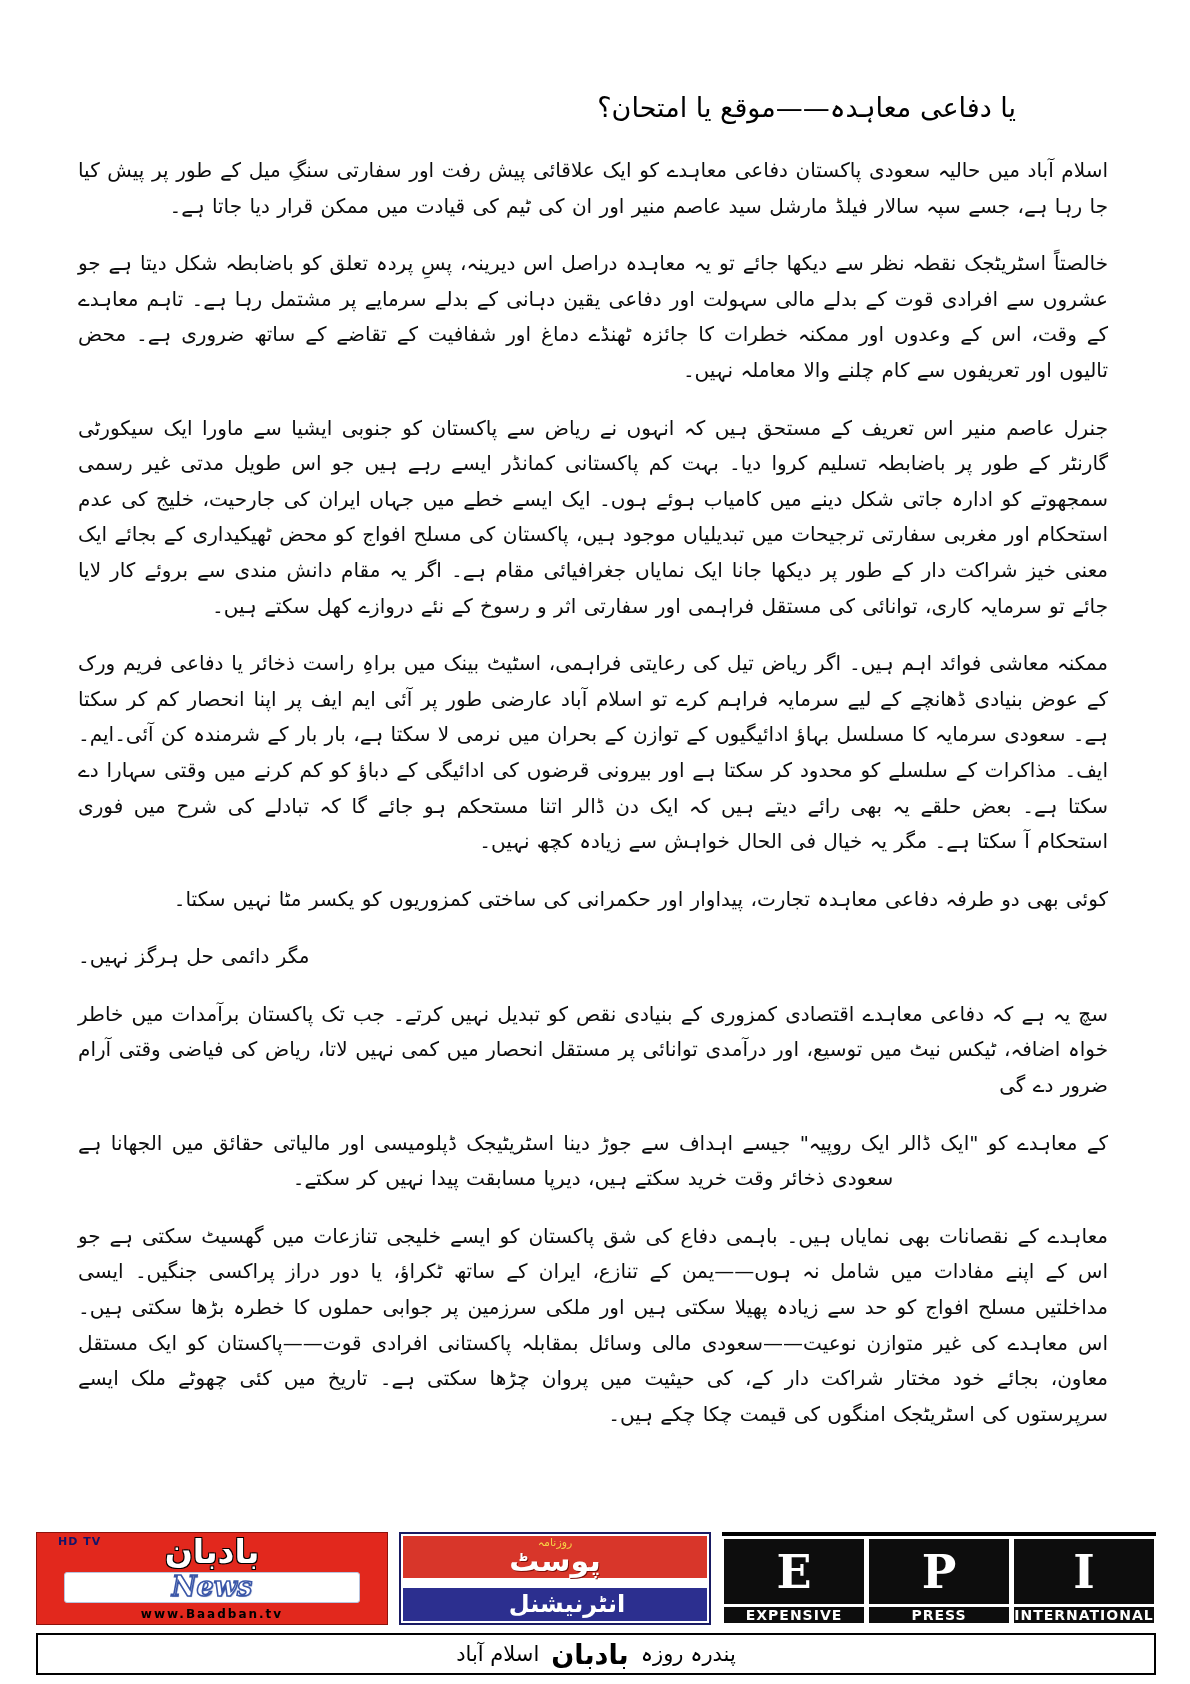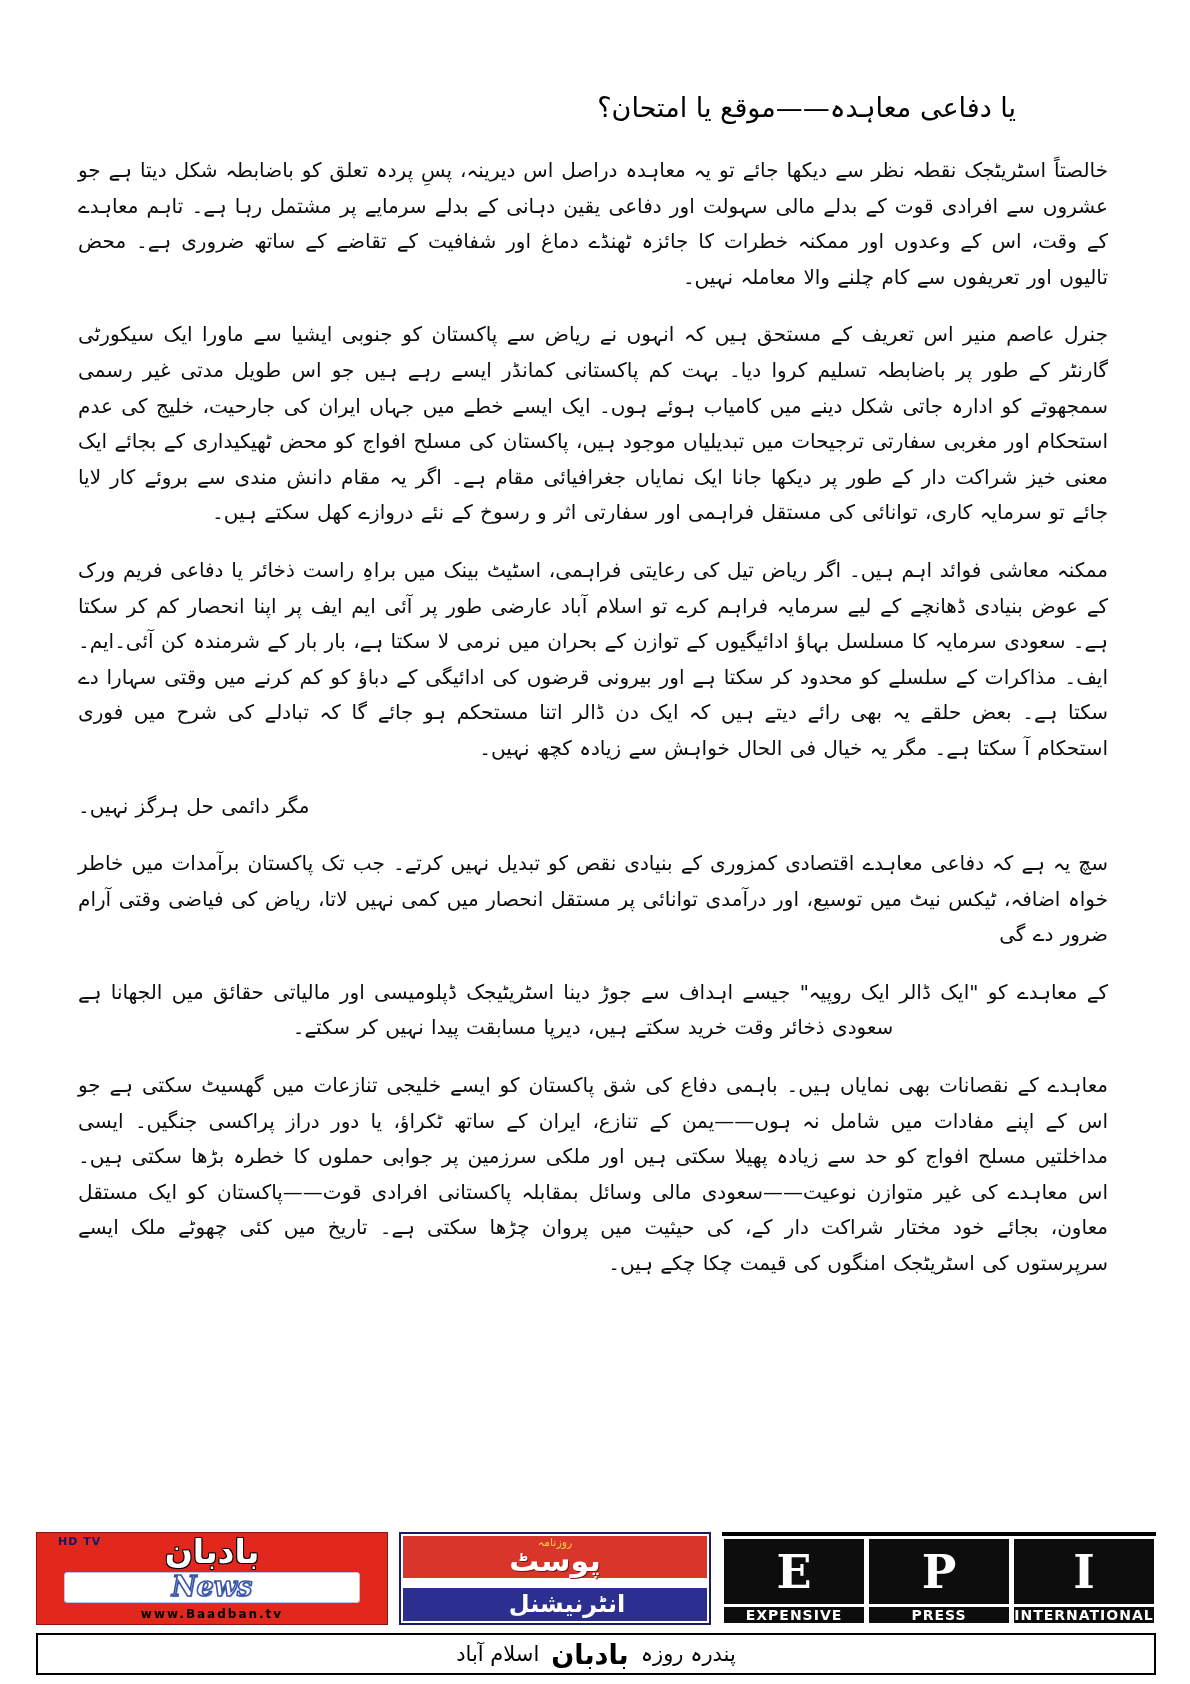--- a/index.html
+++ b/index.html
@@ -170,23 +170,25 @@
   .strip-brand  { font-size: 27px; font-weight: bold; }
 </style>
 </head>
 <body>
 
 <div class="page">
 
   <div class="article">
     <div class="title">یا دفاعی معاہدہ——موقع یا امتحان؟</div>
     <div>
+        <div class="para p-justify">اسلام آباد میں حالیہ سعودی پاکستان دفاعی معاہدے کو ایک علاقائی پیش رفت اور سفارتی سنگِ میل کے طور پر پیش کیا جا رہا ہے، جسے سپہ سالار فیلڈ مارشل سید عاصم منیر اور ان کی ٹیم کی قیادت میں ممکن قرار دیا جاتا ہے۔</div>
         <div class="para p-justify">خالصتاً اسٹریٹجک نقطہ نظر سے دیکھا جائے تو یہ معاہدہ دراصل اس دیرینہ، پسِ پردہ تعلق کو باضابطہ شکل دیتا ہے جو عشروں سے افرادی قوت کے بدلے مالی سہولت اور دفاعی یقین دہانی کے بدلے سرمایے پر مشتمل رہا ہے۔ تاہم معاہدے کے وقت، اس کے وعدوں اور ممکنہ خطرات کا جائزہ ٹھنڈے دماغ اور شفافیت کے تقاضے کے ساتھ ضروری ہے۔ محض تالیوں اور تعریفوں سے کام چلنے والا معاملہ نہیں۔</div>
         <div class="para p-justify">جنرل عاصم منیر اس تعریف کے مستحق ہیں کہ انہوں نے ریاض سے پاکستان کو جنوبی ایشیا سے ماورا ایک سیکورٹی گارنٹر کے طور پر باضابطہ تسلیم کروا دیا۔ بہت کم پاکستانی کمانڈر ایسے رہے ہیں جو اس طویل مدتی غیر رسمی سمجھوتے کو ادارہ جاتی شکل دینے میں کامیاب ہوئے ہوں۔ ایک ایسے خطے میں جہاں ایران کی جارحیت، خلیج کی عدم استحکام اور مغربی سفارتی ترجیحات میں تبدیلیاں موجود ہیں، پاکستان کی مسلح افواج کو محض ٹھیکیداری کے بجائے ایک معنی خیز شراکت دار کے طور پر دیکھا جانا ایک نمایاں جغرافیائی مقام ہے۔ اگر یہ مقام دانش مندی سے بروئے کار لایا جائے تو سرمایہ کاری، توانائی کی مستقل فراہمی اور سفارتی اثر و رسوخ کے نئے دروازے کھل سکتے ہیں۔</div>
         <div class="para p-justify">ممکنہ معاشی فوائد اہم ہیں۔ اگر ریاض تیل کی رعایتی فراہمی، اسٹیٹ بینک میں براہِ راست ذخائر یا دفاعی فریم ورک کے عوض بنیادی ڈھانچے کے لیے سرمایہ فراہم کرے تو اسلام آباد عارضی طور پر آئی ایم ایف پر اپنا انحصار کم کر سکتا ہے۔ سعودی سرمایہ کا مسلسل بہاؤ ادائیگیوں کے توازن کے بحران میں نرمی لا سکتا ہے، بار بار کے شرمندہ کن آئی۔ایم۔ایف۔ مذاکرات کے سلسلے کو محدود کر سکتا ہے اور بیرونی قرضوں کی ادائیگی کے دباؤ کو کم کرنے میں وقتی سہارا دے سکتا ہے۔ بعض حلقے یہ بھی رائے دیتے ہیں کہ ایک دن ڈالر اتنا مستحکم ہو جائے گا کہ تبادلے کی شرح میں فوری استحکام آ سکتا ہے۔ مگر یہ خیال فی الحال خواہش سے زیادہ کچھ نہیں۔</div>
+        <div class="para p-justify">کوئی بھی دو طرفہ دفاعی معاہدہ تجارت، پیداوار اور حکمرانی کی ساختی کمزوریوں کو یکسر مٹا نہیں سکتا۔</div>
         <div class="para p-left">مگر دائمی حل ہرگز نہیں۔</div>
         <div class="para p-justify">سچ یہ ہے کہ دفاعی معاہدے اقتصادی کمزوری کے بنیادی نقص کو تبدیل نہیں کرتے۔ جب تک پاکستان برآمدات میں خاطر خواہ اضافہ، ٹیکس نیٹ میں توسیع، اور درآمدی توانائی پر مستقل انحصار میں کمی نہیں لاتا، ریاض کی فیاضی وقتی آرام ضرور دے گی</div>
         <div class="para p-center-last">کے معاہدے کو "ایک ڈالر ایک روپیہ" جیسے اہداف سے جوڑ دینا اسٹریٹیجک ڈپلومیسی اور مالیاتی حقائق میں الجھانا ہے سعودی ذخائر وقت خرید سکتے ہیں، دیرپا مسابقت پیدا نہیں کر سکتے۔</div>
         <div class="para p-justify">معاہدے کے نقصانات بھی نمایاں ہیں۔ باہمی دفاع کی شق پاکستان کو ایسے خلیجی تنازعات میں گھسیٹ سکتی ہے جو اس کے اپنے مفادات میں شامل نہ ہوں——یمن کے تنازع، ایران کے ساتھ ٹکراؤ، یا دور دراز پراکسی جنگیں۔ ایسی مداخلتیں مسلح افواج کو حد سے زیادہ پھیلا سکتی ہیں اور ملکی سرزمین پر جوابی حملوں کا خطرہ بڑھا سکتی ہیں۔ اس معاہدے کی غیر متوازن نوعیت——سعودی مالی وسائل بمقابلہ پاکستانی افرادی قوت——پاکستان کو ایک مستقل معاون، بجائے خود مختار شراکت دار کے، کی حیثیت میں پروان چڑھا سکتی ہے۔ تاریخ میں کئی چھوٹے ملک ایسے سرپرستوں کی اسٹریٹجک امنگوں کی قیمت چکا چکے ہیں۔</div>
       </div>
   </div>
 
   <div class="logo-row">
 
     <div class="baadban-logo">

